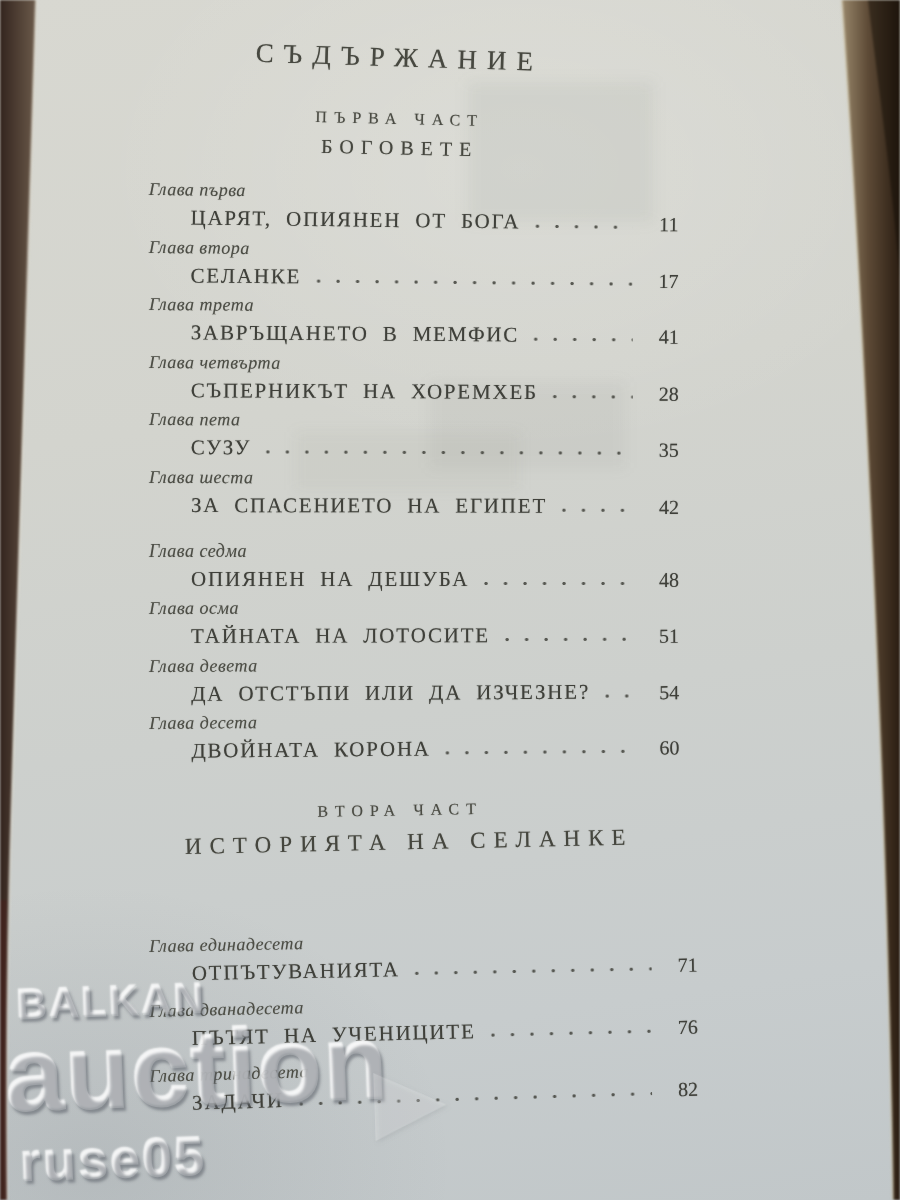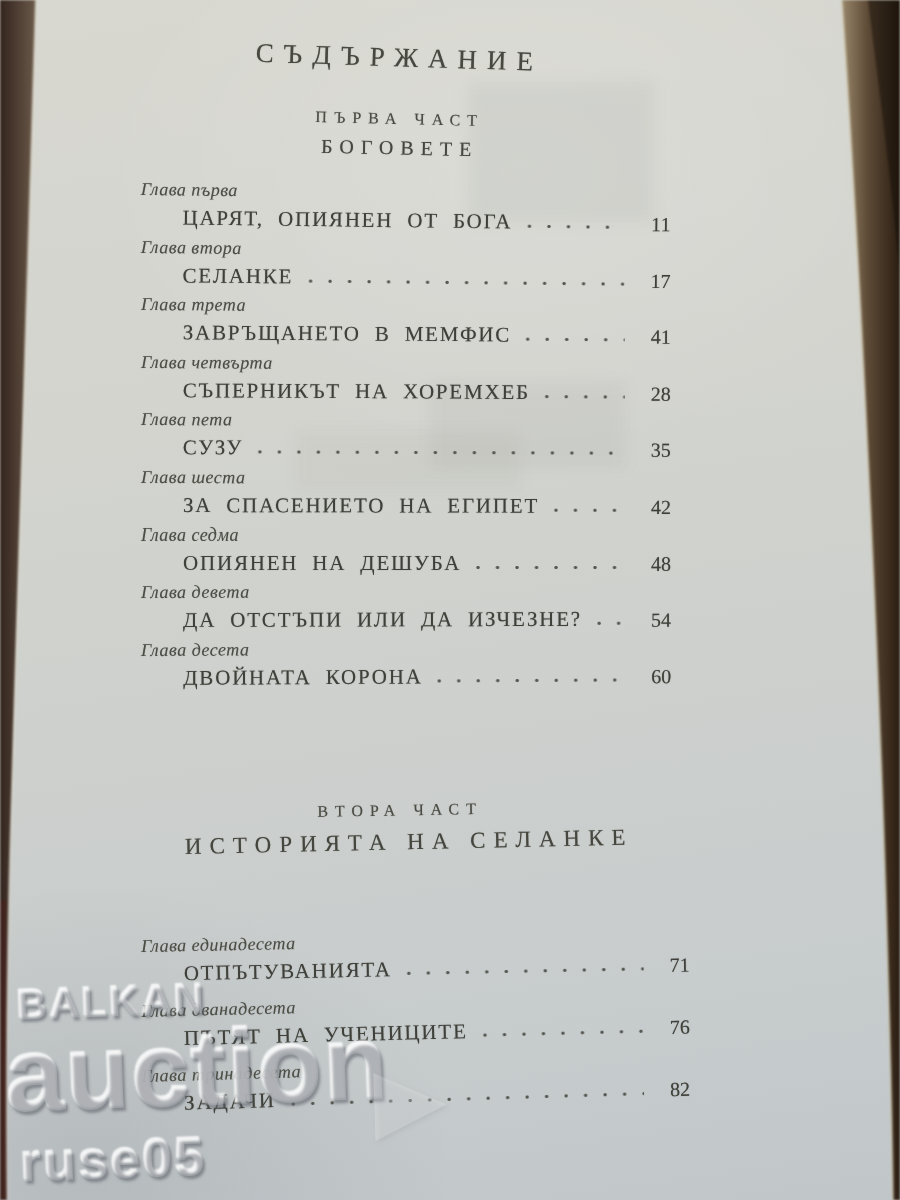--- a/index.html
+++ b/index.html
@@ -30,33 +30,33 @@
   .part-heading{font-size:16px;letter-spacing:7px;color:#4b4c44;text-align:center;
     text-shadow:0 0 1px rgba(75,76,68,0.5);}
   .part1 .part-heading{transform:rotate(1.3deg);transform-origin:0 0;width:530px;}
   .part2 .part-heading{transform:rotate(-1deg);transform-origin:0 0;width:530px;}
   .part-subheading{color:#45463e;text-align:center;text-shadow:0 0 1px rgba(69,70,62,0.5);}
   .part1 .part-subheading{font-size:20px;letter-spacing:7px;margin-top:9px;width:530px;
     transform:rotate(1.2deg);transform-origin:0 0;}
   .part2 .part-subheading{font-size:23px;letter-spacing:8px;margin-top:11px;width:548px;
     transform:rotate(-1.2deg);transform-origin:0 0;}
 
-  .entries{position:absolute;left:6px;}
+  .entries{position:absolute;left:14px;}
   .entries1{top:74px;width:530px;}
   .entries2{top:129px;width:548px;}
   .entry{transform-origin:0 0;}
   .entries1 .entry{height:57.6px;}
   .entries2 .entry{height:65px;}
   .entries1 .entry:nth-child(1){transform:rotate(0.7deg);}
   .entries1 .entry:nth-child(2){transform:rotate(0.55deg);}
   .entries1 .entry:nth-child(3){transform:rotate(0.4deg);}
   .entries1 .entry:nth-child(4){transform:rotate(0.3deg);}
   .entries1 .entry:nth-child(5){transform:rotate(0.2deg);}
   .entries1 .entry:nth-child(6){transform:rotate(0.1deg);}
-  .entries1 .entry:nth-child(7){transform:rotate(0deg);}
+  .entries1 .entry:nth-child(7){transform:rotate(0deg);margin-top:16px;}
   .entries1 .entry:nth-child(8){transform:rotate(-0.15deg);}
   .entries1 .entry:nth-child(9){transform:rotate(-0.3deg);}
   .entries1 .entry:nth-child(10){transform:rotate(-0.5deg);}
   .entries2 .entry:nth-child(1){transform:rotate(-1.1deg);}
   .entries2 .entry:nth-child(2){transform:rotate(-1.4deg);}
   .entries2 .entry:nth-child(3){transform:rotate(-1.7deg);}
 
   .entry-label{font-style:italic;font-size:18px;line-height:23px;color:#4c4d45;
     letter-spacing:0.5px;text-shadow:0 0 1px rgba(76,77,69,0.4);}
   .entry-row{display:flex;align-items:flex-end;padding-left:42px;margin-top:4px;}
@@ -158,20 +158,28 @@
 
   <div class="entry">
     <div class="entry-label">Глава седма</div>
     <div class="entry-row">
       <span class="entry-title">ОПИЯНЕН НА ДЕШУБА</span>
       <span class="dots"></span>
       <span class="entry-page">48</span>
     </div>
   </div>
 
+  <div class="entry">
+    <div class="entry-label">Глава осма</div>
+    <div class="entry-row">
+      <span class="entry-title">ТАЙНАТА НА ЛОТОСИТЕ</span>
+      <span class="dots"></span>
+      <span class="entry-page">51</span>
+    </div>
+  </div>
 
   <div class="entry">
     <div class="entry-label">Глава девета</div>
     <div class="entry-row">
       <span class="entry-title">ДА ОТСТЪПИ ИЛИ ДА ИЗЧЕЗНЕ?</span>
       <span class="dots"></span>
       <span class="entry-page">54</span>
     </div>
   </div>
 

